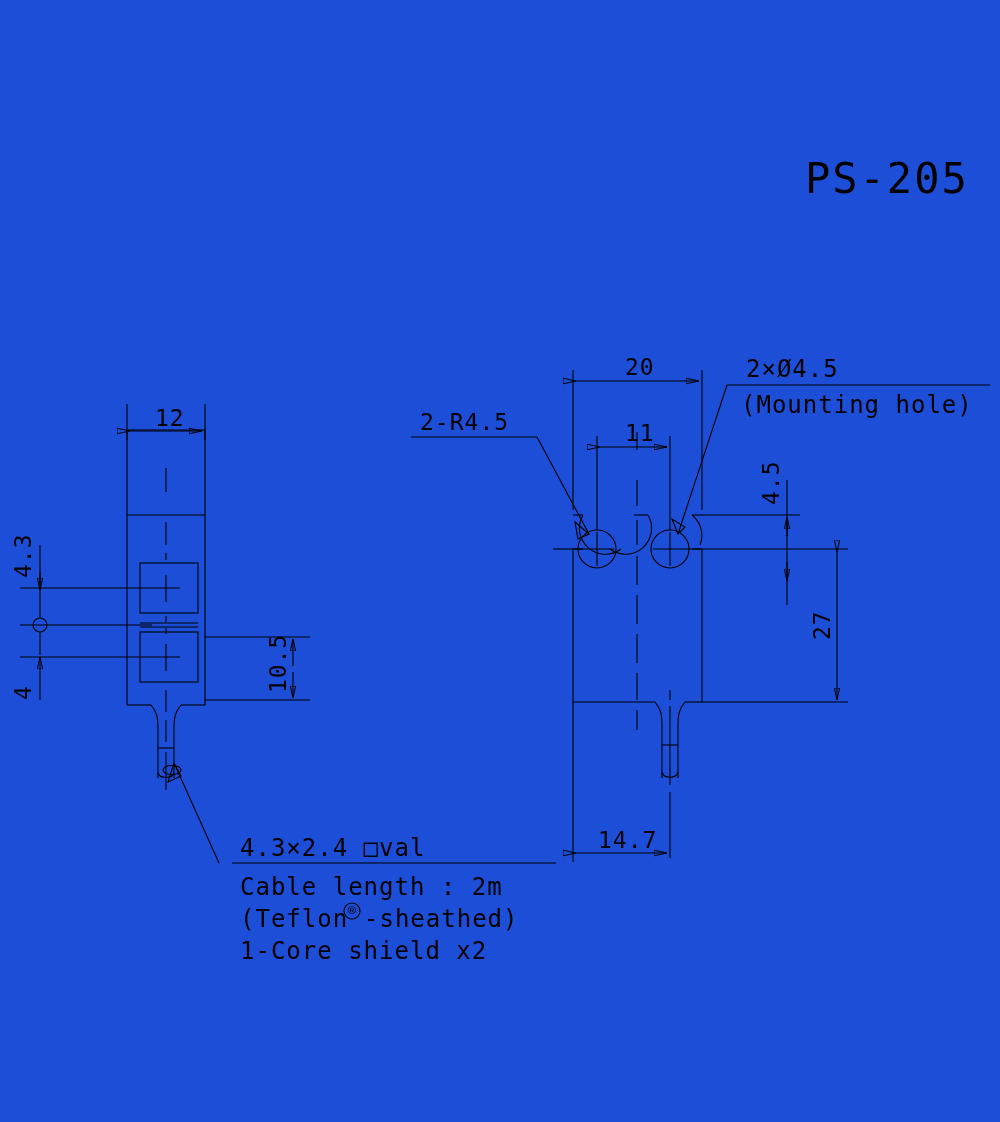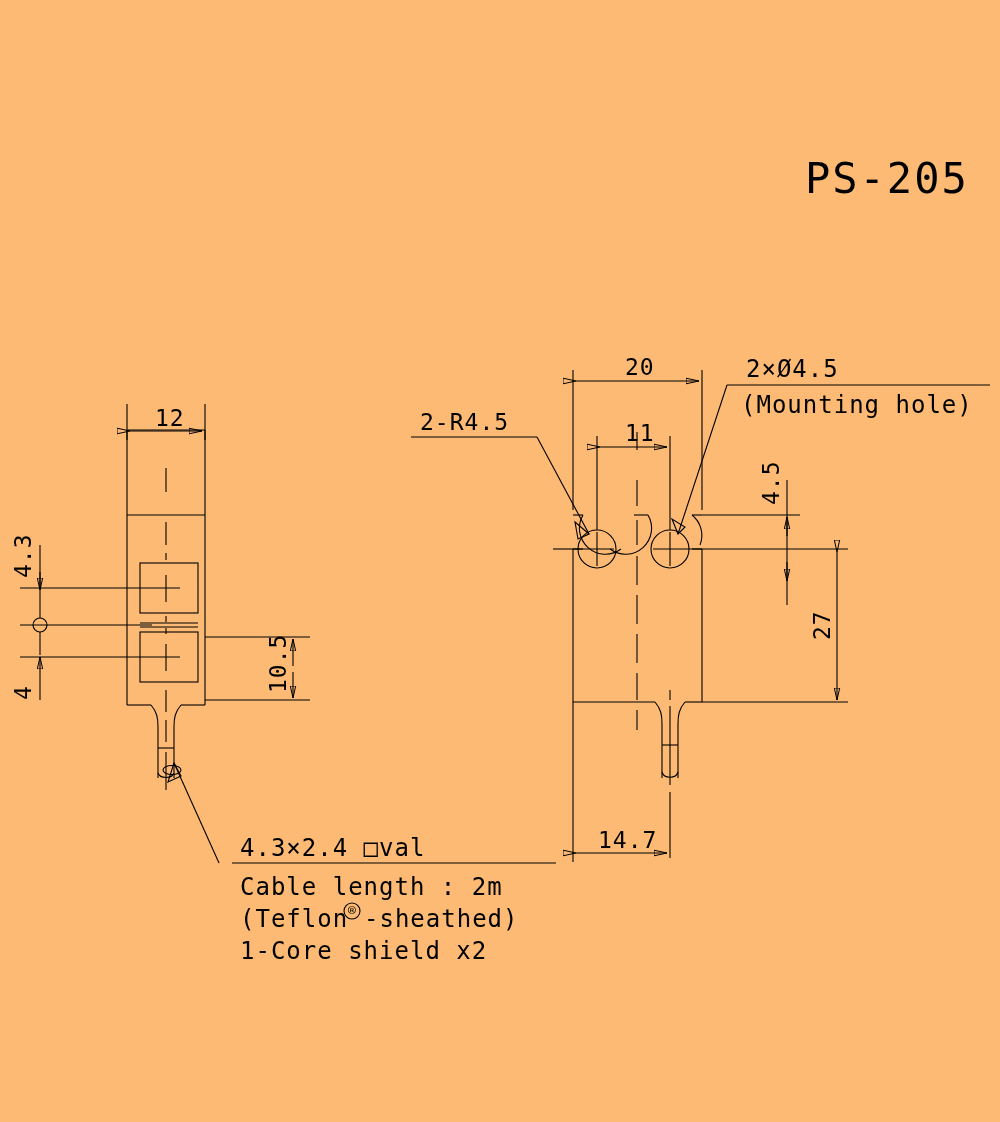--- a/index.html
+++ b/index.html
@@ -7,21 +7,21 @@
     padding: 0;
     background: #ffffff;
   }
   body {
     font-family: "DejaVu Sans Mono", "Liberation Mono", monospace;
   }
   #sheet {
     position: relative;
     width: 1000px;
     height: 1122px;
-    background: #fdba74;
+    background: #1d4ed8;
     overflow: hidden;
   }
   #drawing-svg {
     position: absolute;
     left: 0;
     top: 0;
     width: 1000px;
     height: 1122px;
   }
   text {

